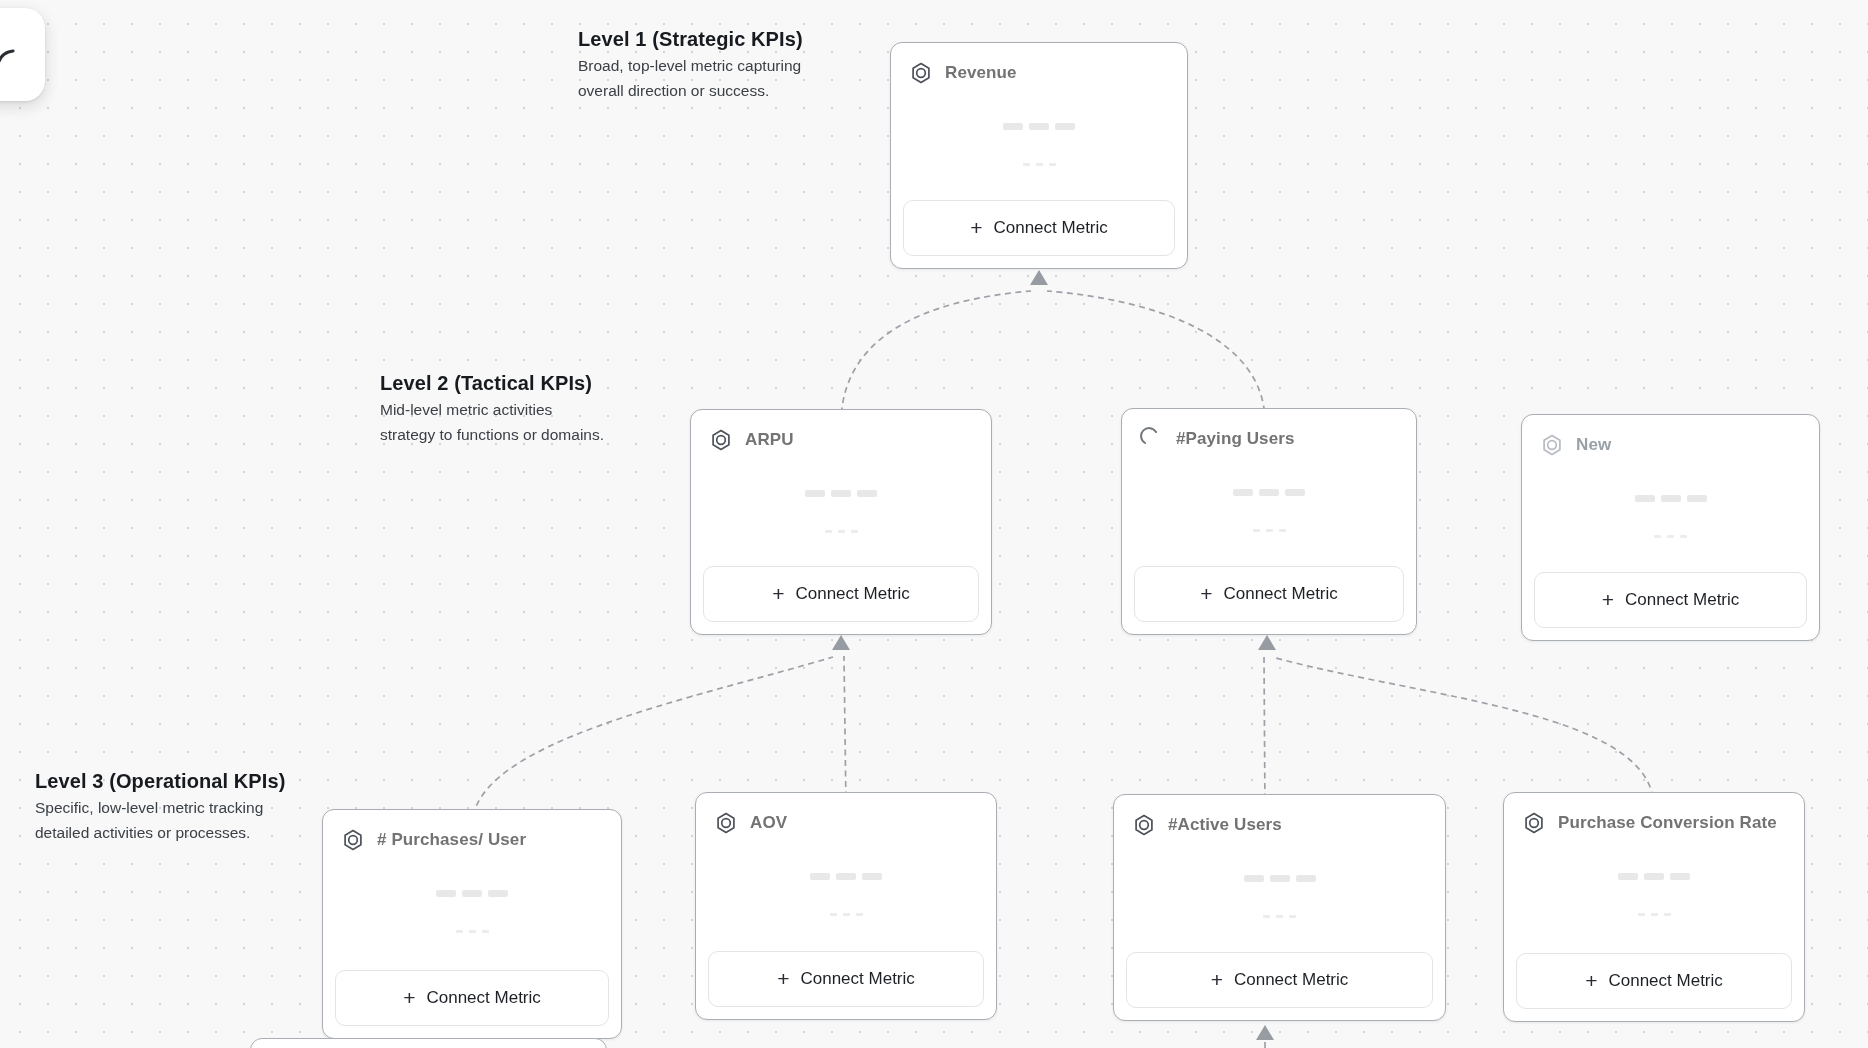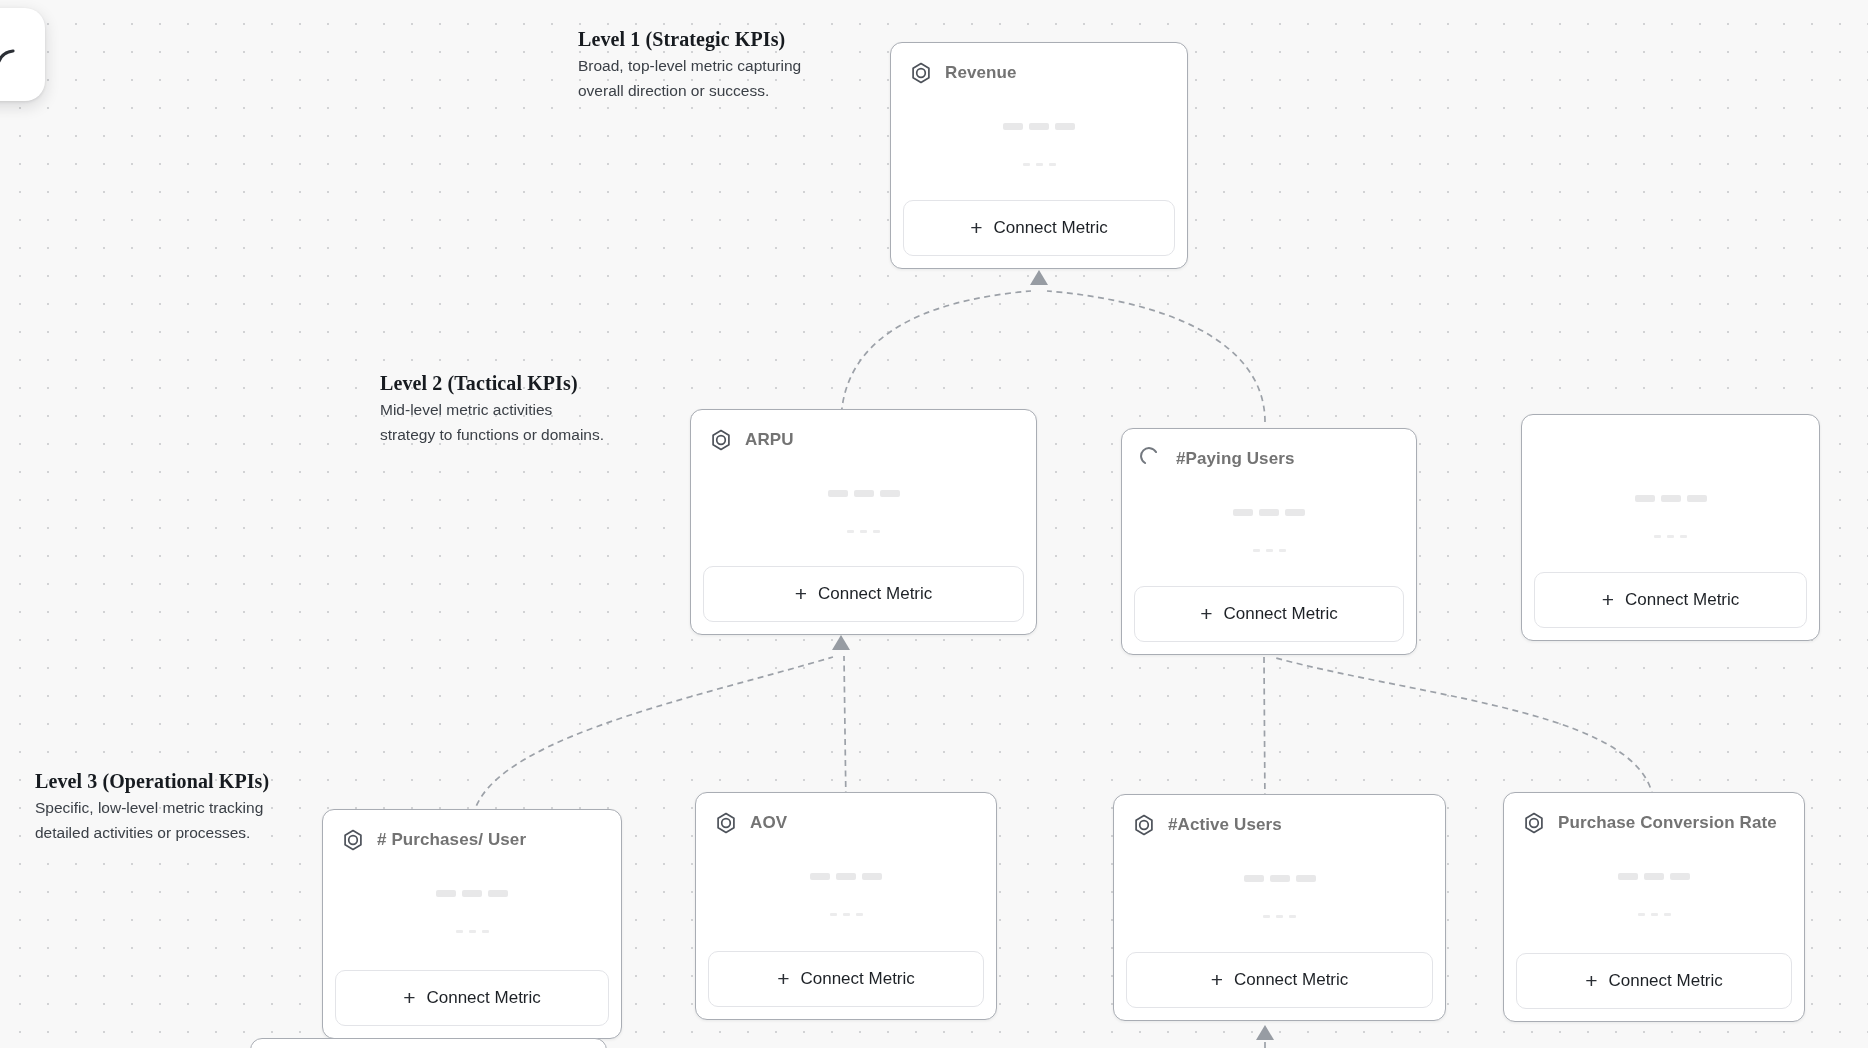--- a/index.html
+++ b/index.html
@@ -17,21 +17,21 @@
     background-position:6px 10px;
   }
   .connector-layer { position:absolute; left:0; top:0; z-index:1; }
   .connector-layer path.edge {
     fill:none; stroke:#9ca1a8; stroke-width:1.7;
     stroke-dasharray:6 4.5;
   }
   .connector-layer polygon.arrow { fill:#979ca3; }
 
   .section-label { position:absolute; z-index:2; }
-  .section-title { font-size:20px; font-weight:700; color:#171b20; letter-spacing:.1px;font-family:Liberation Serif, serif; }
+  .section-title { font-size:20px; font-weight:700; color:#171b20; letter-spacing:.1px; }
   .section-desc  { margin-top:2px; font-size:15.5px; line-height:25px; color:#3b4047; }
 
   .card {
     position:absolute; z-index:2;
     background:#ffffff;
     border:1px solid #a9adb4;
     border-radius:12px;
     box-shadow:0 1px 3px rgba(20,22,26,.07);
   }
   .card-header {
@@ -136,21 +136,21 @@
       <span class="skeleton-dash"></span>
         <span class="skeleton-dash"></span>
         <span class="skeleton-dash"></span>
     </div>
     <button class="connect-btn">
       <span class="plus-glyph">+</span>
       <span>Connect Metric</span>
     </button>
   </div>
 
-  <div class="card" style="left:690px; top:409px; width:347px; height:226px;">
+  <div class="card" style="left:690px; top:409px; width:302px; height:226px;">
     <div class="card-header">
       <span class="metric-icon">
         <svg width="24" height="24" viewBox="0 0 24 24" fill="none" stroke="#4d525a" stroke-width="1.7" stroke-linejoin="round">
           <path d="M12 2.6l7.9 4.6v9.6L12 21.4l-7.9-4.6V7.2z"></path>
             <circle cx="12" cy="12" r="4.3"></circle>
         </svg>
       </span>
       <span class="card-title">ARPU</span>
     </div>
     <div class="skeleton-row pills">
@@ -162,21 +162,21 @@
       <span class="skeleton-dash"></span>
         <span class="skeleton-dash"></span>
         <span class="skeleton-dash"></span>
     </div>
     <button class="connect-btn">
       <span class="plus-glyph">+</span>
       <span>Connect Metric</span>
     </button>
   </div>
 
-  <div class="card" style="left:1121px; top:428px; width:296px; height:227px;">
+  <div class="card" style="left:1121px; top:408px; width:296px; height:227px;">
     <div class="card-header">
       <span class="metric-icon">
         <svg width="24" height="24" viewBox="0 0 24 24" fill="none" stroke="#73787f" stroke-width="2" stroke-linecap="round">
           <path d="M16 5.07 A8 8 0 1 0 5.07 16"></path>
         </svg>
       </span>
       <span class="card-title">#Paying Users</span>
     </div>
     <div class="skeleton-row pills">
       <span class="skeleton-pill"></span>
@@ -188,20 +188,29 @@
         <span class="skeleton-dash"></span>
         <span class="skeleton-dash"></span>
     </div>
     <button class="connect-btn">
       <span class="plus-glyph">+</span>
       <span>Connect Metric</span>
     </button>
   </div>
 
   <div class="card draft" style="left:1521px; top:414px; width:299px; height:227px;">
+    <div class="card-header">
+      <span class="metric-icon">
+        <svg width="24" height="24" viewBox="0 0 24 24" fill="none" stroke="#b7bbc2" stroke-width="1.7" stroke-linejoin="round">
+          <path d="M12 2.6l7.9 4.6v9.6L12 21.4l-7.9-4.6V7.2z"></path>
+            <circle cx="12" cy="12" r="4.3"></circle>
+        </svg>
+      </span>
+      <span class="card-title">New</span>
+    </div>
     <div class="skeleton-row pills">
       <span class="skeleton-pill"></span>
         <span class="skeleton-pill"></span>
         <span class="skeleton-pill"></span>
     </div>
     <div class="skeleton-row dashes">
       <span class="skeleton-dash"></span>
         <span class="skeleton-dash"></span>
         <span class="skeleton-dash"></span>
     </div>

